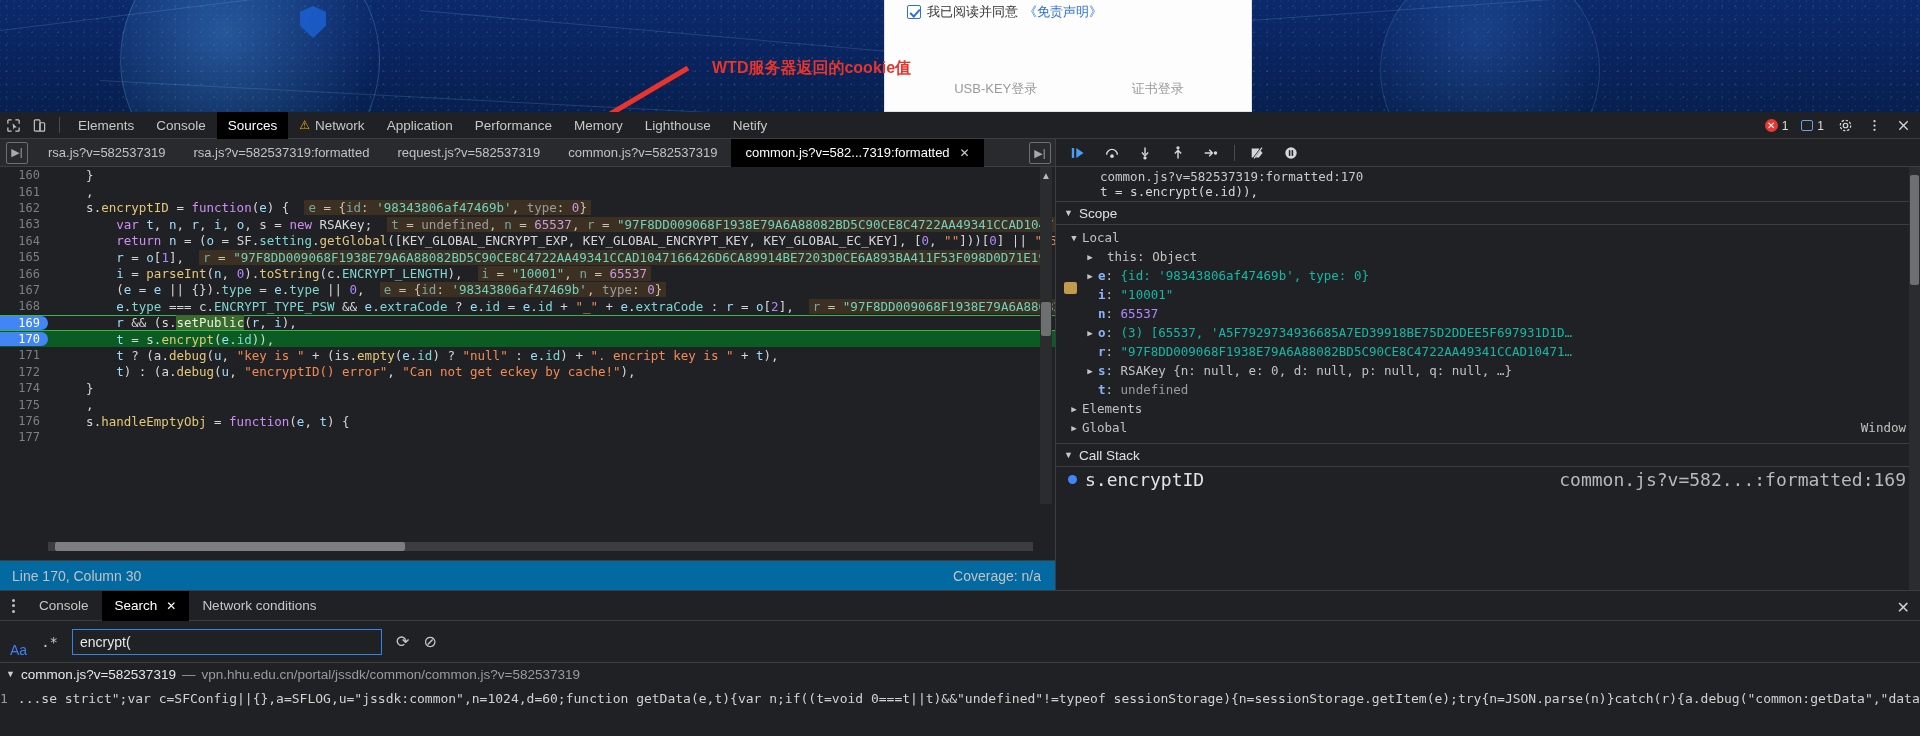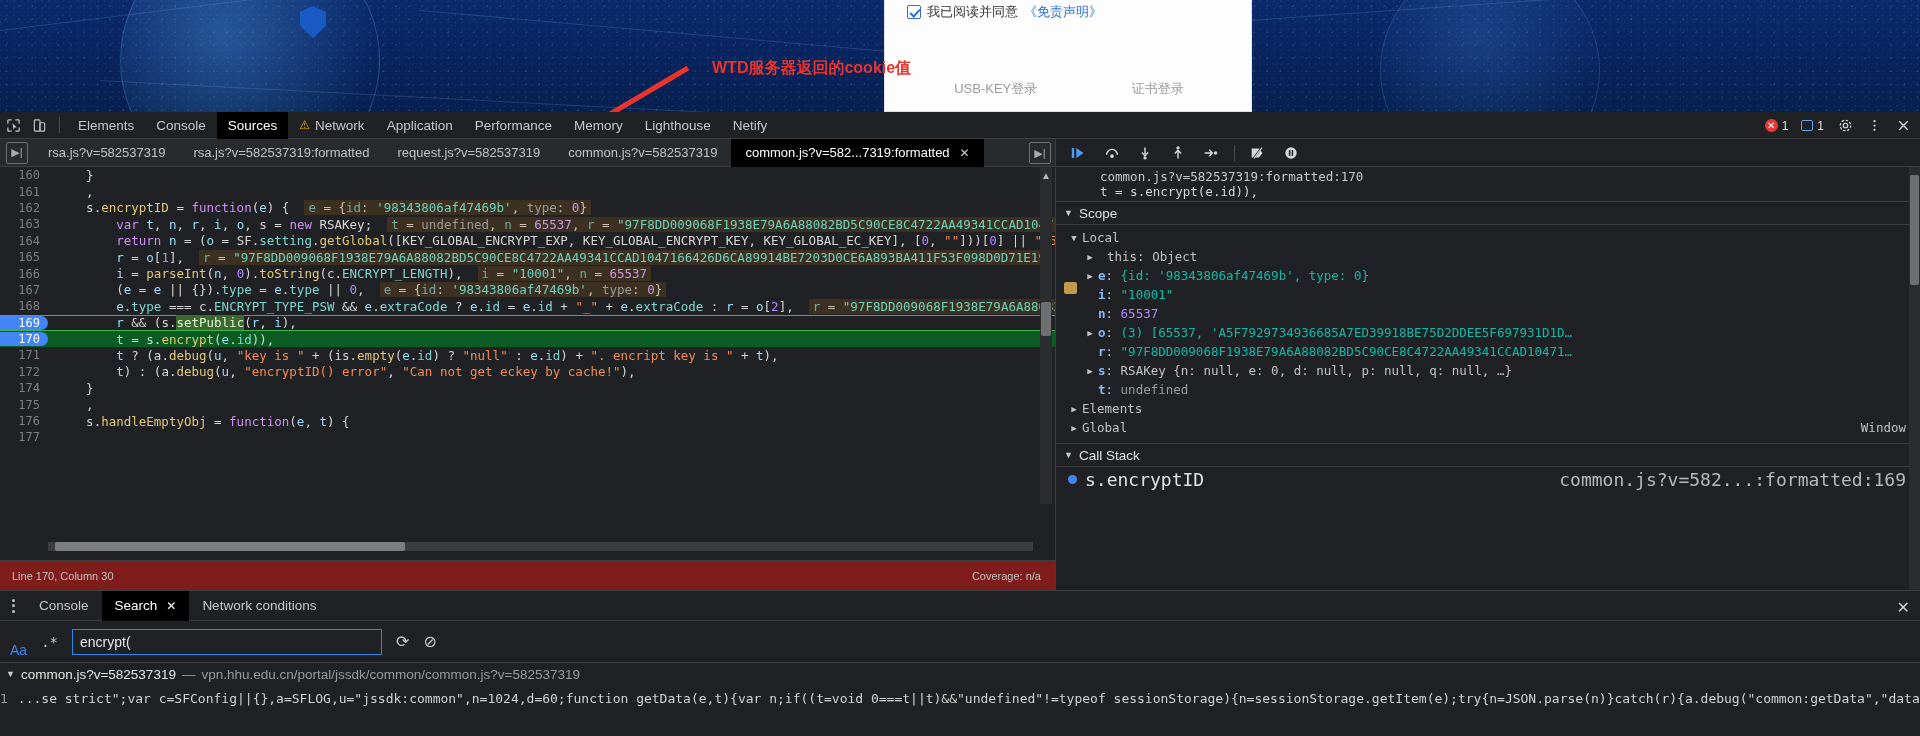--- a/index.html
+++ b/index.html
@@ -146,23 +146,23 @@
 
   .hscroll-track{
     position:absolute;left:48px;top:430px;width:985px;height:9px;background:#3b3d3f;
   }
   .hscroll-thumb{position:absolute;left:55px;top:430px;width:350px;height:9px;background:#7c7e80;border-radius:2px;}
   .vscroll{position:absolute;left:1040px;top:55px;width:12px;height:337px;background:#2a2c2e;}
   .vscroll-thumb{position:absolute;left:1041px;top:190px;width:10px;height:34px;background:#6d6f71;border-radius:2px;}
   .vscroll-up{position:absolute;left:1041px;top:58px;color:#b9babc;font-size:10px;}
 
   .statusbar{
-    position:absolute;left:0;top:448px;width:1055px;height:30px;background:#7f1d1d;
+    position:absolute;left:0;top:448px;width:1055px;height:30px;background:#0369a1;
     border-top:1px solid #3c3d3f;display:flex;align-items:center;
-    font-size:11px;color:#c2c2c2;
+    font-size:14px;color:#c2c2c2;
   }
   .statusbar .pos{margin-left:12px;}
   .statusbar .cov{position:absolute;right:14px;color:#c2c2c2;}
 
   
   .sidebar{
     position:absolute;left:1055px;top:27px;width:865px;height:451px;background:#202124;
     border-left:1px solid #3c3d3f;
   }
   .dbgbar{

